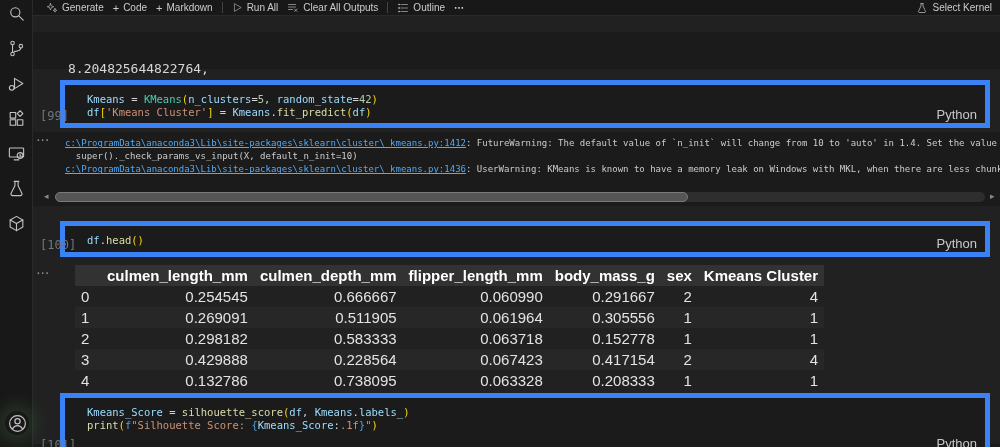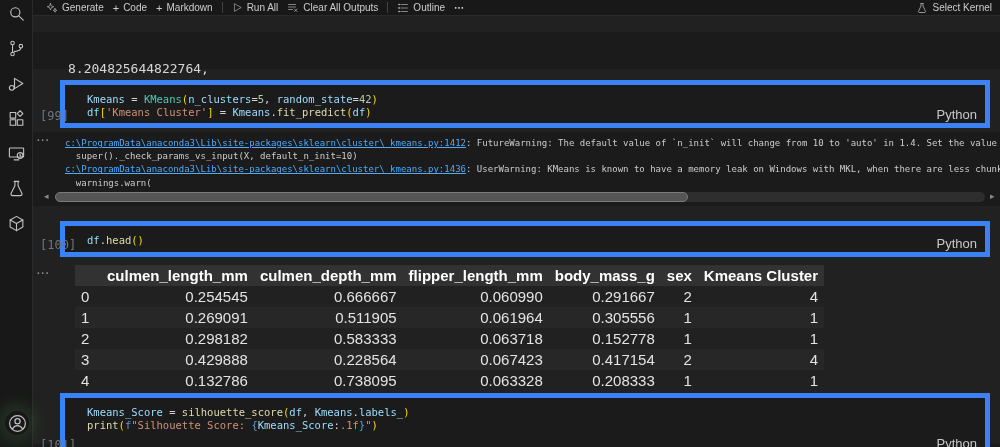--- a/index.html
+++ b/index.html
@@ -187,21 +187,20 @@
     <div class="code-area" style="padding-top:8px;"><div class="code-line"><span class="tok-var">Kmeans</span><span class="tok-op"> = </span><span class="tok-cls">KMeans</span><span class="tok-br">(</span><span class="tok-var">n_clusters</span><span class="tok-op">=</span><span class="tok-num">5</span><span class="tok-op">, </span><span class="tok-var">random_state</span><span class="tok-op">=</span><span class="tok-num">42</span><span class="tok-br">)</span></div><div class="code-line"><span class="tok-var">df</span><span class="tok-br">[</span><span class="tok-str">'Kmeans Cluster'</span><span class="tok-br">]</span><span class="tok-op"> = </span><span class="tok-var">Kmeans</span><span class="tok-op">.</span><span class="tok-fn">fit_predict</span><span class="tok-br">(</span><span class="tok-var">df</span><span class="tok-br">)</span></div></div>
     <div class="exec-count">[99]</div>
     <div class="lang-label">Python</div>
   </div>
 
   <div class="out-ellipsis" style="left:4px;top:103px;">···</div>
   <div class="warn-block">
       <div class="warn-line"><span class="warn-link">c:\ProgramData\anaconda3\Lib\site-packages\sklearn\cluster\_kmeans.py:1412</span><span>: FutureWarning: The default value of `n_init` will change from 10 to 'auto' in 1.4. Set the value of `n_init`</span></div>
       <div class="warn-line"><span>  super()._check_params_vs_input(X, default_n_init=10)</span></div>
       <div class="warn-line"><span class="warn-link">c:\ProgramData\anaconda3\Lib\site-packages\sklearn\cluster\_kmeans.py:1436</span><span>: UserWarning: KMeans is known to have a memory leak on Windows with MKL, when there are less chunks than avai</span></div>
-      <div class="warn-line"><span>  warnings.warn(</span></div>
     </div>
   <div class="sb-arrow" style="left:11px;">◂</div>
   <div class="hscroll-track">
     <div class="hscroll-thumb"></div>
   </div>
   <div class="sb-arrow" style="left:957px;">▸</div>
 
   <div class="cell" style="top:189px;height:36px;">
     <div class="code-area" style="padding-top:8px;"><div class="code-line"><span class="tok-var">df</span><span class="tok-op">.</span><span class="tok-fn">head</span><span class="tok-br">(</span><span class="tok-br">)</span></div></div>
     <div class="exec-count">[100]</div>

